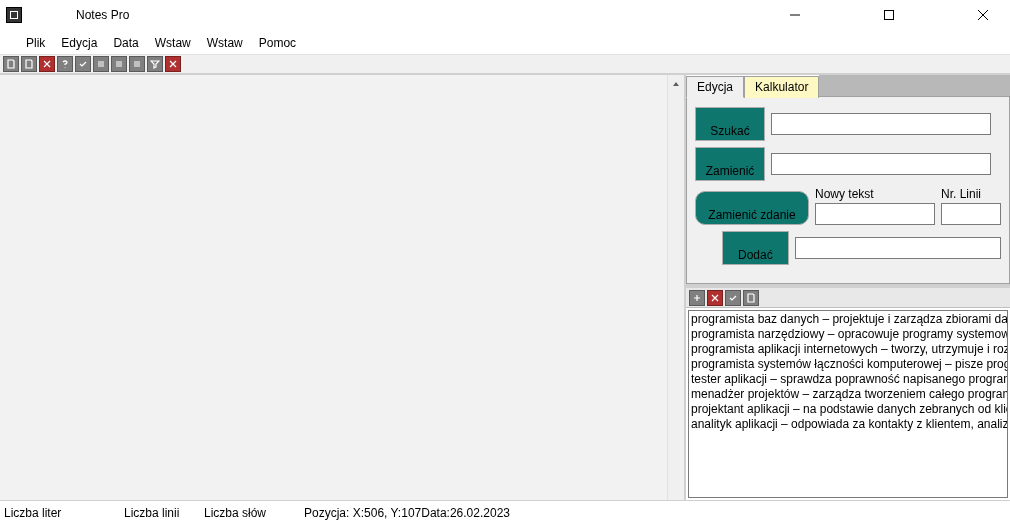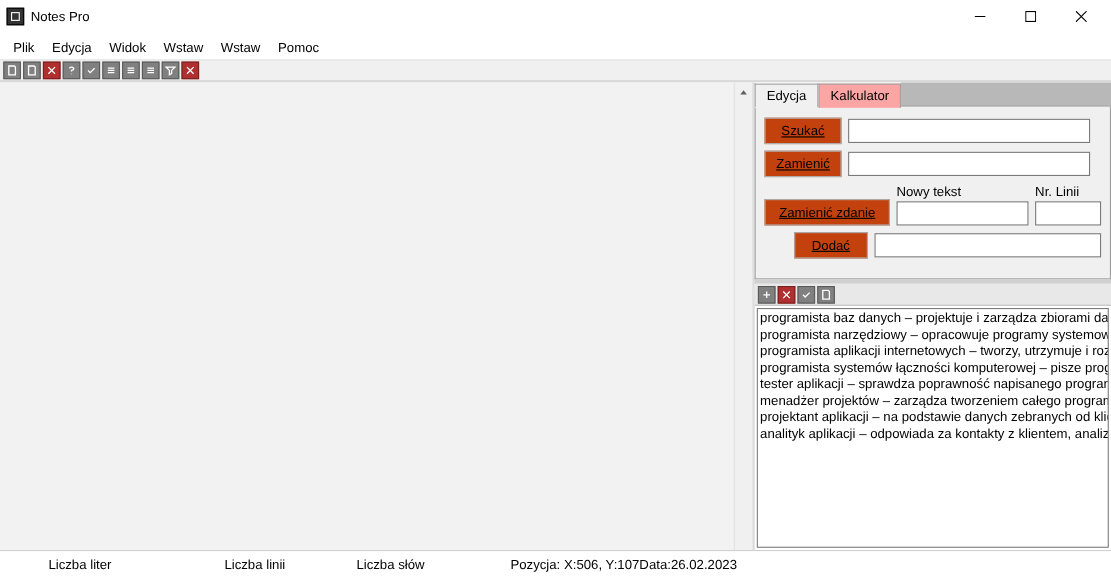--- a/index.html
+++ b/index.html
@@ -1,74 +1,74 @@
 <!DOCTYPE html>
 <html><head>
 <meta charset="utf-8">
 <style>
   * { box-sizing: border-box; margin: 0; padding: 0; font-family: "Segoe UI", Tahoma, sans-serif; font-size: 12px; }
   html, body { height: 100%; }
   body { display: flex; flex-direction: column; background: #fff; color: #000; }
 
   
-  .titlebar { height: 30px; display: flex; align-items: center; padding: 0 4px; background: #fff; }
+  .titlebar { height: 30px; display: flex; align-items: center; padding: 0 4px; background: #fff; gap: 48px; }
   .app-icon { width: 16px; height: 16px; background: #333; border: 1px solid #000; margin: 0 6px 0 2px; position: relative; }
   .app-icon::before { content: ""; position: absolute; inset: 3px; border: 1px solid #fff; }
   .titlebar-text { flex: 0 0 auto; }
   .titlebar-spacer { flex: 1; }
   .win-btn { width: 46px; height: 30px; display:flex; align-items:center; justify-content:center; }
   .win-btn svg { width:10px; height:10px; stroke:#000; fill:none; stroke-width:1; }
 
   
-  .menubar { height: 24px; display:flex; align-items:center; padding: 0 4px; border-top:1px solid #fff; }
+  .menubar { height: 24px; display:flex; align-items:center; padding: 0 4px; border-top:1px solid #fff;margin-left:14px; }
   .menu-item { padding: 2px 8px; }
 
   
   .toolbar { height: 20px; display:flex; align-items:center; padding: 1px 3px; border-top:1px solid #e1e1e1; border-bottom:1px solid #d0d0d0; background:#f0f0f0; gap:2px;}
   .tbtn { width:16px; height:16px; background:#808080; border:1px solid #5a5a5a; display:flex; align-items:center; justify-content:center; }
   .tbtn.red { background:#b03030; border-color:#7a1f1f; }
   .tbtn svg { width:10px; height:10px; fill:#fff; stroke:#fff; }
 
   
   .main { flex:1; display:flex; border-top:1px solid #d0d0d0; min-height:0; }
   .editor-wrap { flex:1; position:relative; border-right:1px solid #d0d0d0; background:#f2f2f2; }
   .editor { position:absolute; inset:0 17px 0 0; background:#f2f2f2; }
   .vscroll { position:absolute; top:0; right:0; width:17px; bottom:0; background:#f0f0f0; border-left:1px solid #e1e1e1; }
   .vscroll .arrow { height:17px; display:flex; align-items:center; justify-content:center; }
   .vscroll .arrow svg { width:8px; height:8px; fill:#606060; }
 
   .sidepanel { width:325px; display:flex; flex-direction:column; background:#fff; border-left:1px solid #d0d0d0; }
 
   
   .tabs { display:flex; height:22px; }
-  .tab { padding:3px 10px; border:1px solid #a0a0a0; border-bottom:none; background:#fca5a5; position:relative; bottom:-1px; }
+  .tab { padding:3px 10px; border:1px solid #a0a0a0; border-bottom:none; background:#fef9c3; position:relative; bottom:-1px; }
   .tab.active { background:#f0f0f0; border-bottom:1px solid #f0f0f0; z-index:2; }
   .tabfill { flex:1; background:#b8b8b8; border-bottom:1px solid #a0a0a0;}
   .tabbody { border:1px solid #a0a0a0; border-top:none; background:#f0f0f0; padding:10px 8px 12px 8px; }
 
   .row { display:flex; align-items:center; gap:6px; margin-bottom:6px; }
   .col { display:flex; flex-direction:column; }
-  .btn { height:24px; border:1px solid #adadad; background:#c2410c; padding: 4px 8px; cursor:default; text-align:center;text-decoration:underline;}
+  .btn { height:24px; border:1px solid #adadad; background:#0f766e; padding: 16px 8px; cursor:default; text-align:center;}
   .btn.w1 { width:70px; }
-  .btn.w2 { width:130px; }
+  .btn.w2 { width:130px;border-radius:10px; }
   input.text { height:22px; border:1px solid #7a7a7a; background:#fff; padding:0 3px; }
   .inp1 { width:220px; }
   .lbl { font-size:12px; margin-bottom:2px; }
   .inpS { width:60px; }
   .inpM { width:120px; }
 
   
   .subpanel { flex:1; display:flex; flex-direction:column; border-top:4px solid #d0d0d0; min-height:0;}
   .subtoolbar { height:20px; background:#e8e8e8; border-bottom:1px solid #c0c0c0; display:flex; align-items:center; padding:1px 3px; gap:2px;}
   .listbox { flex:1; border:1px solid #7a7a7a; background:#fff; margin:2px; overflow:hidden; line-height:15px; padding:1px 2px; white-space:nowrap;}
   .listbox div { font-size:12px; }
 
   
   .statusbar { height:24px; border-top:1px solid #d0d0d0; display:flex; align-items:center; background:#fff; }
-  .status-cell { border-right:0px solid #d0d0d0; padding:0 4px; height:100%; display:flex; align-items:center;margin-left:40px; }
+  .status-cell { border-right:0px solid #d0d0d0; padding:0 4px; height:100%; display:flex; align-items:center; }
   .sb-a { width:120px; } .sb-b { width:80px; } .sb-c { width:100px; }
   .sb-rest { flex:0 0 auto; }
 </style>
 </head>
 <body>
 
 <div class="titlebar">
   <div class="app-icon"></div>
   <div class="titlebar-text">Notes Pro</div>
   <div class="titlebar-spacer"></div>
@@ -85,21 +85,21 @@
   <div class="win-btn">
     <svg viewBox="0 0 10 10">
         <path d="M0 0 L10 10 M10 0 L0 10"></path>
       </svg>
   </div>
 </div>
 
 <div class="menubar">
   <div class="menu-item">Plik</div>
   <div class="menu-item">Edycja</div>
-  <div class="menu-item">Widok</div>
+  <div class="menu-item">Data</div>
   <div class="menu-item">Wstaw</div>
   <div class="menu-item">Wstaw</div>
   <div class="menu-item">Pomoc</div>
 </div>
 
 <div class="toolbar" id="main-toolbar">
     <div class="tbtn">
       <svg viewBox="0 0 10 10">
         <path d="M2 1 H7 L8 2 V9 H2 Z" stroke="#fff" fill="none" stroke-width="1.2"></path>
       </svg>

